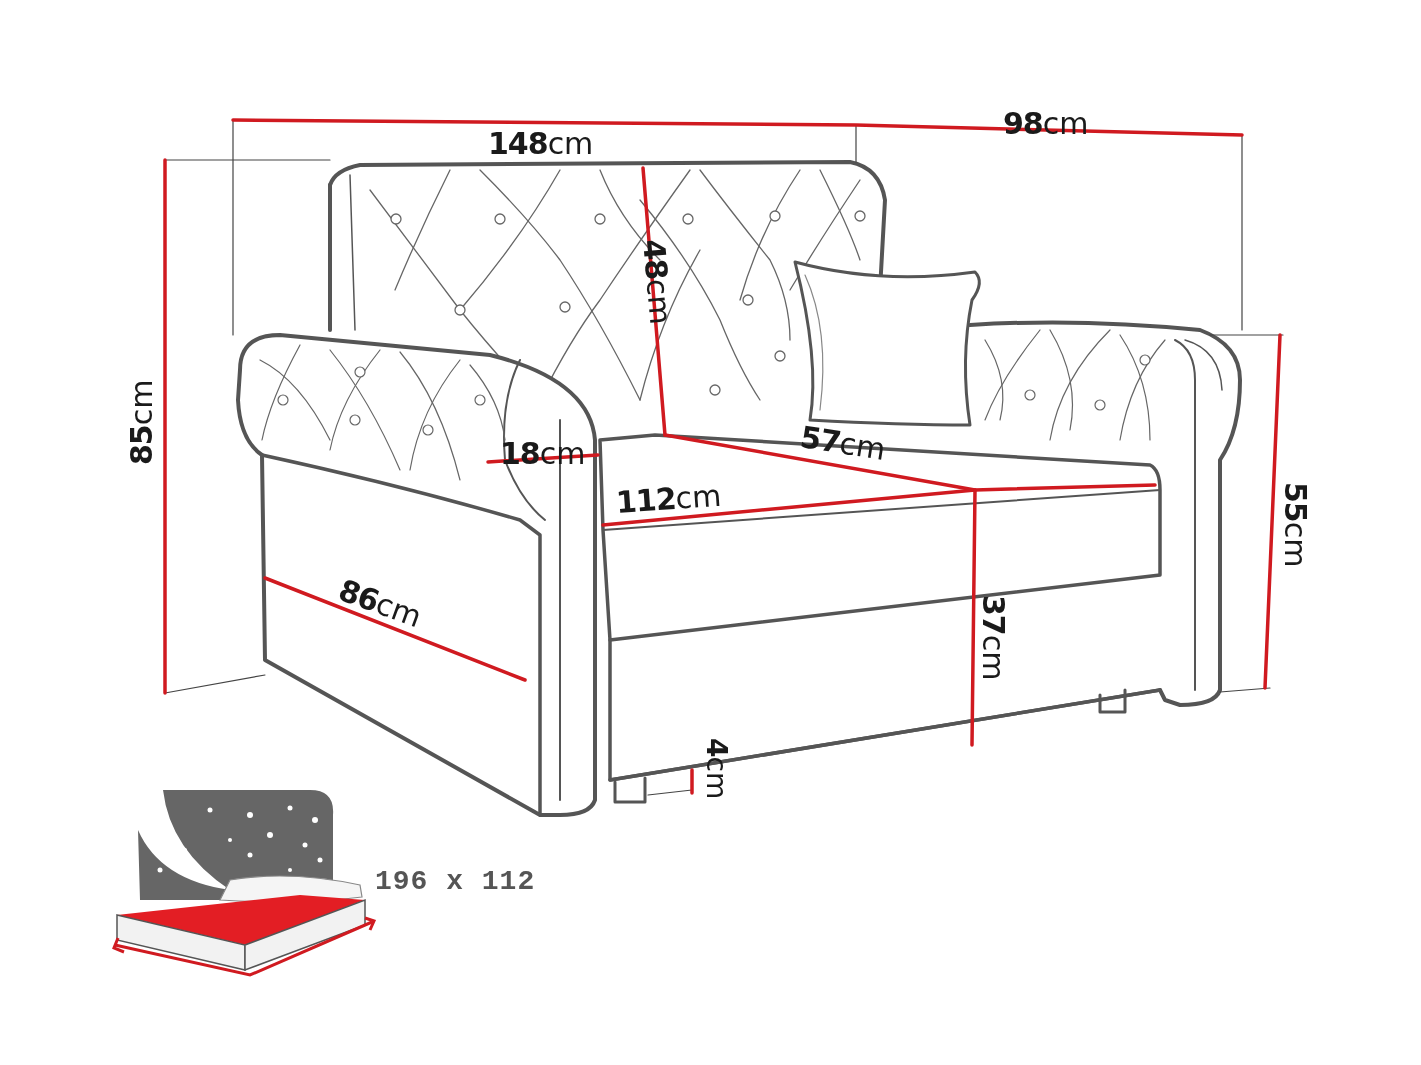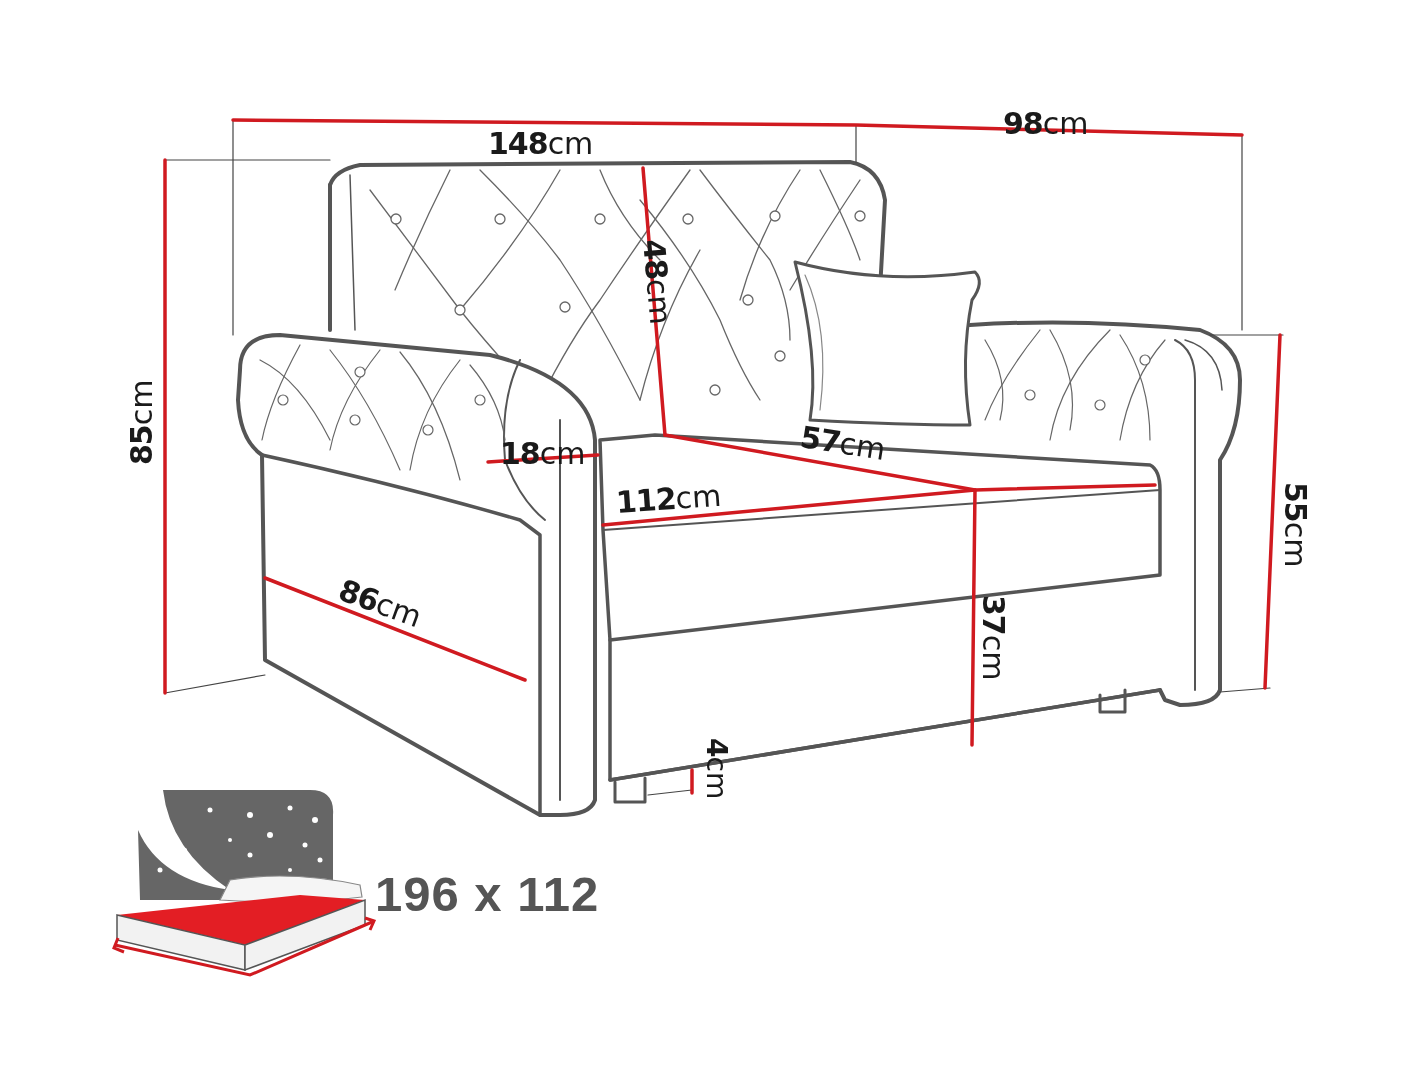--- a/index.html
+++ b/index.html
@@ -1,21 +1,21 @@
 <!DOCTYPE html>
 <html><head>
 <meta charset="utf-8">
 <style>
   html,body{margin:0;padding:0;background:#ffffff;}
   body{width:1421px;height:1065px;position:relative;overflow:hidden;font-family:"DejaVu Sans","Liberation Sans",sans-serif;}
   #stage{position:absolute;left:0;top:0;width:1421px;height:1065px;}
   .lbl{position:absolute;white-space:nowrap;color:#1a1a1a;font-size:30px;line-height:1;transform-origin:left top;}
   .lbl .n{font-weight:bold;letter-spacing:-1px;}
   .lbl .u{font-weight:normal;}
-  .bedlbl{position:absolute;left:375px;top:866px;font-size:49px;font-weight:bold;color:#555555;letter-spacing:1px;font-family:Liberation Sans, sans-serif;}
+  .bedlbl{position:absolute;left:375px;top:866px;font-size:28px;font-weight:bold;color:#555555;letter-spacing:1px;font-family:Liberation Mono, monospace;}
 </style>
 </head>
 <body>
 
 <div id="stage">
 <svg width="1421" height="1065" viewBox="0 0 1421 1065" xmlns="http://www.w3.org/2000/svg">
   <g fill="none" stroke="#555" stroke-linecap="round" stroke-linejoin="round">
 
     <path d="M330,185 Q335,170 360,165 L850,162 Q880,168 885,200 L880,290" stroke-width="4"></path>
     <path d="M330,185 L330,330" stroke-width="4"></path>

